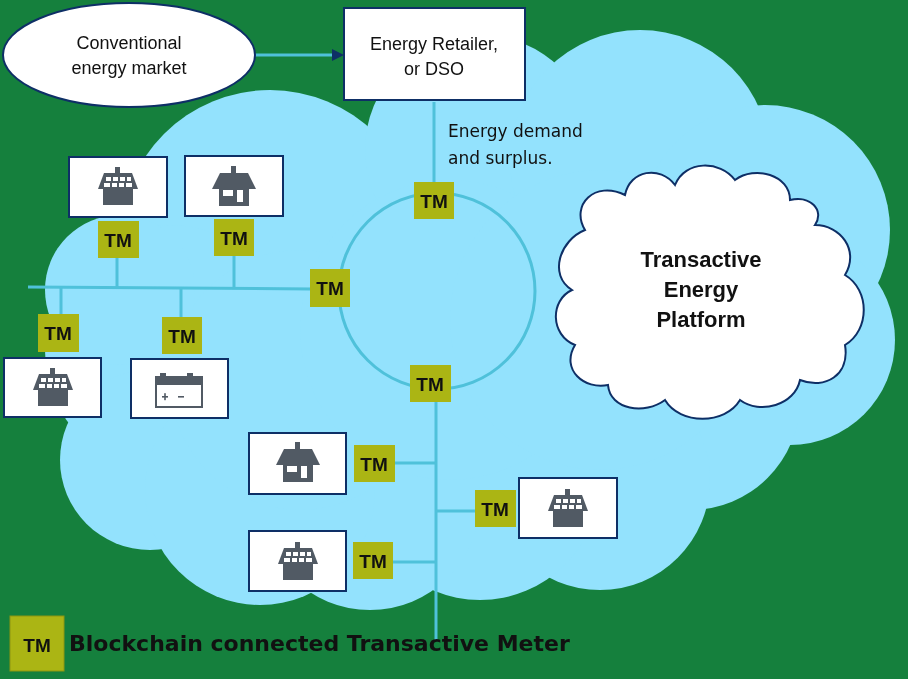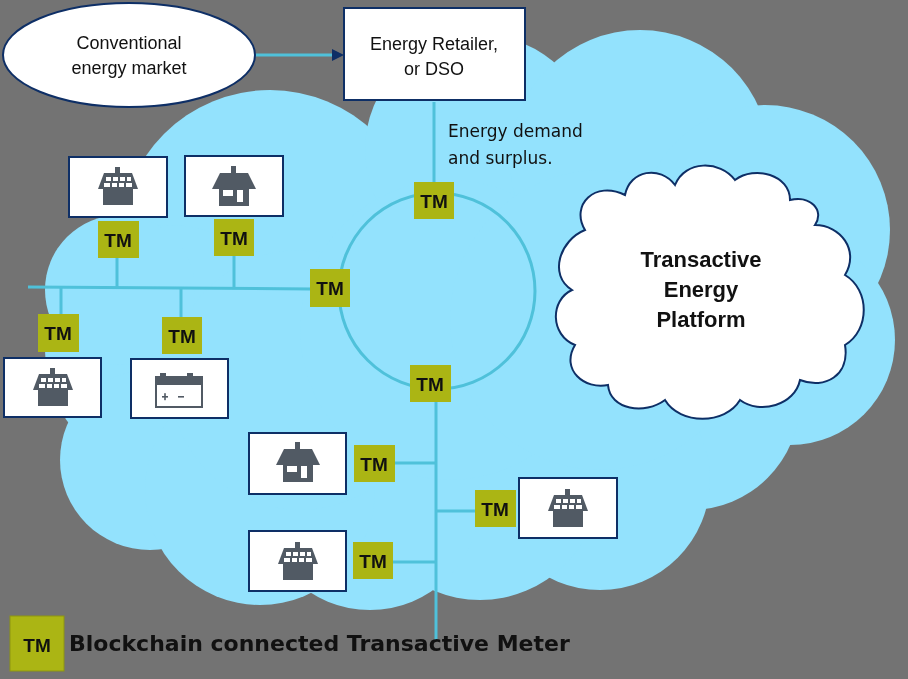--- a/index.html
+++ b/index.html
@@ -1,16 +1,16 @@
 <!DOCTYPE html>
 <html><head>
 <meta charset="utf-8">
 <style>
   html, body { margin: 0; padding: 0; background: #ffffff; }
-  #stage { position: relative; width: 908px; height: 679px; overflow: hidden; background: #737373; }
+  #stage { position: relative; width: 908px; height: 679px; overflow: hidden; background: #15803d; }
   svg#diagram { position: absolute; left: 0; top: 0; }
   .lbl { font-family: "Liberation Sans", sans-serif; fill: #111111; }
   .lbl-dv { font-family: "DejaVu Sans", sans-serif; fill: #111111; }
   .tm-text { font-family: "Liberation Sans", sans-serif; font-weight: bold; font-size: 19px; fill: #111111; }
 </style>
 </head>
 <body>
 
 <div id="stage">
 <svg id="diagram" width="908" height="679" viewBox="0 0 908 679" xmlns="http://www.w3.org/2000/svg">

